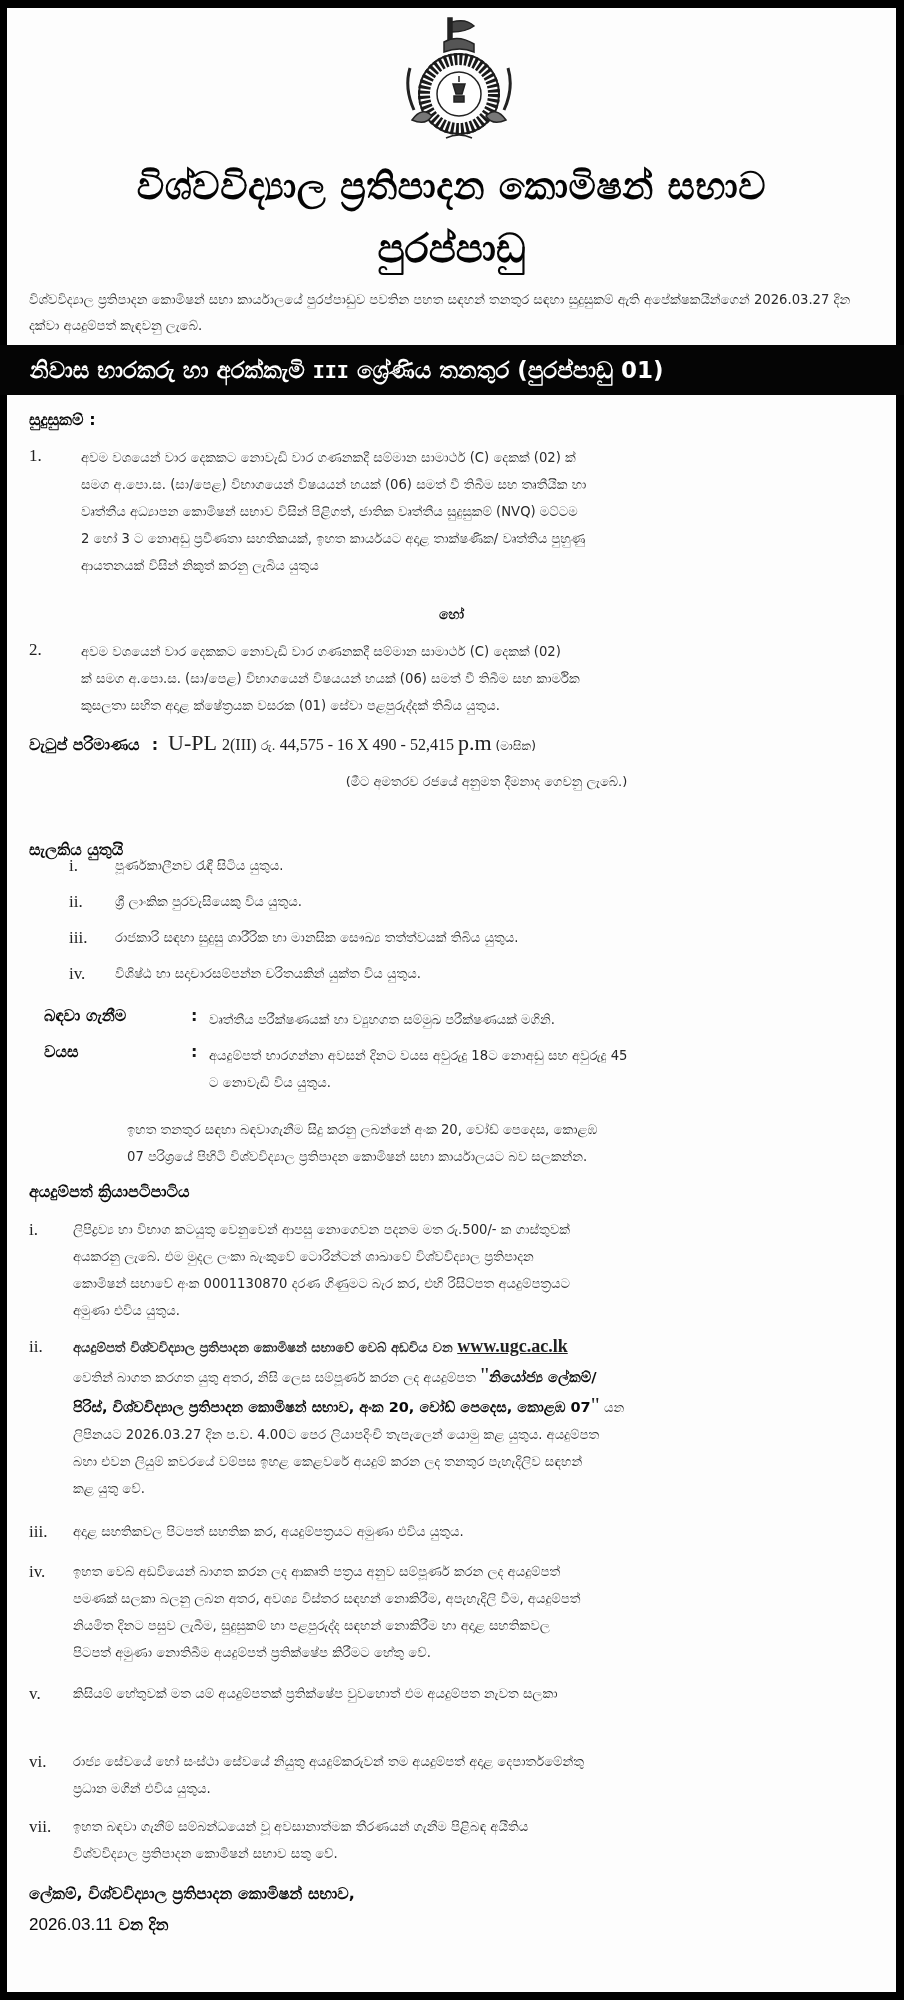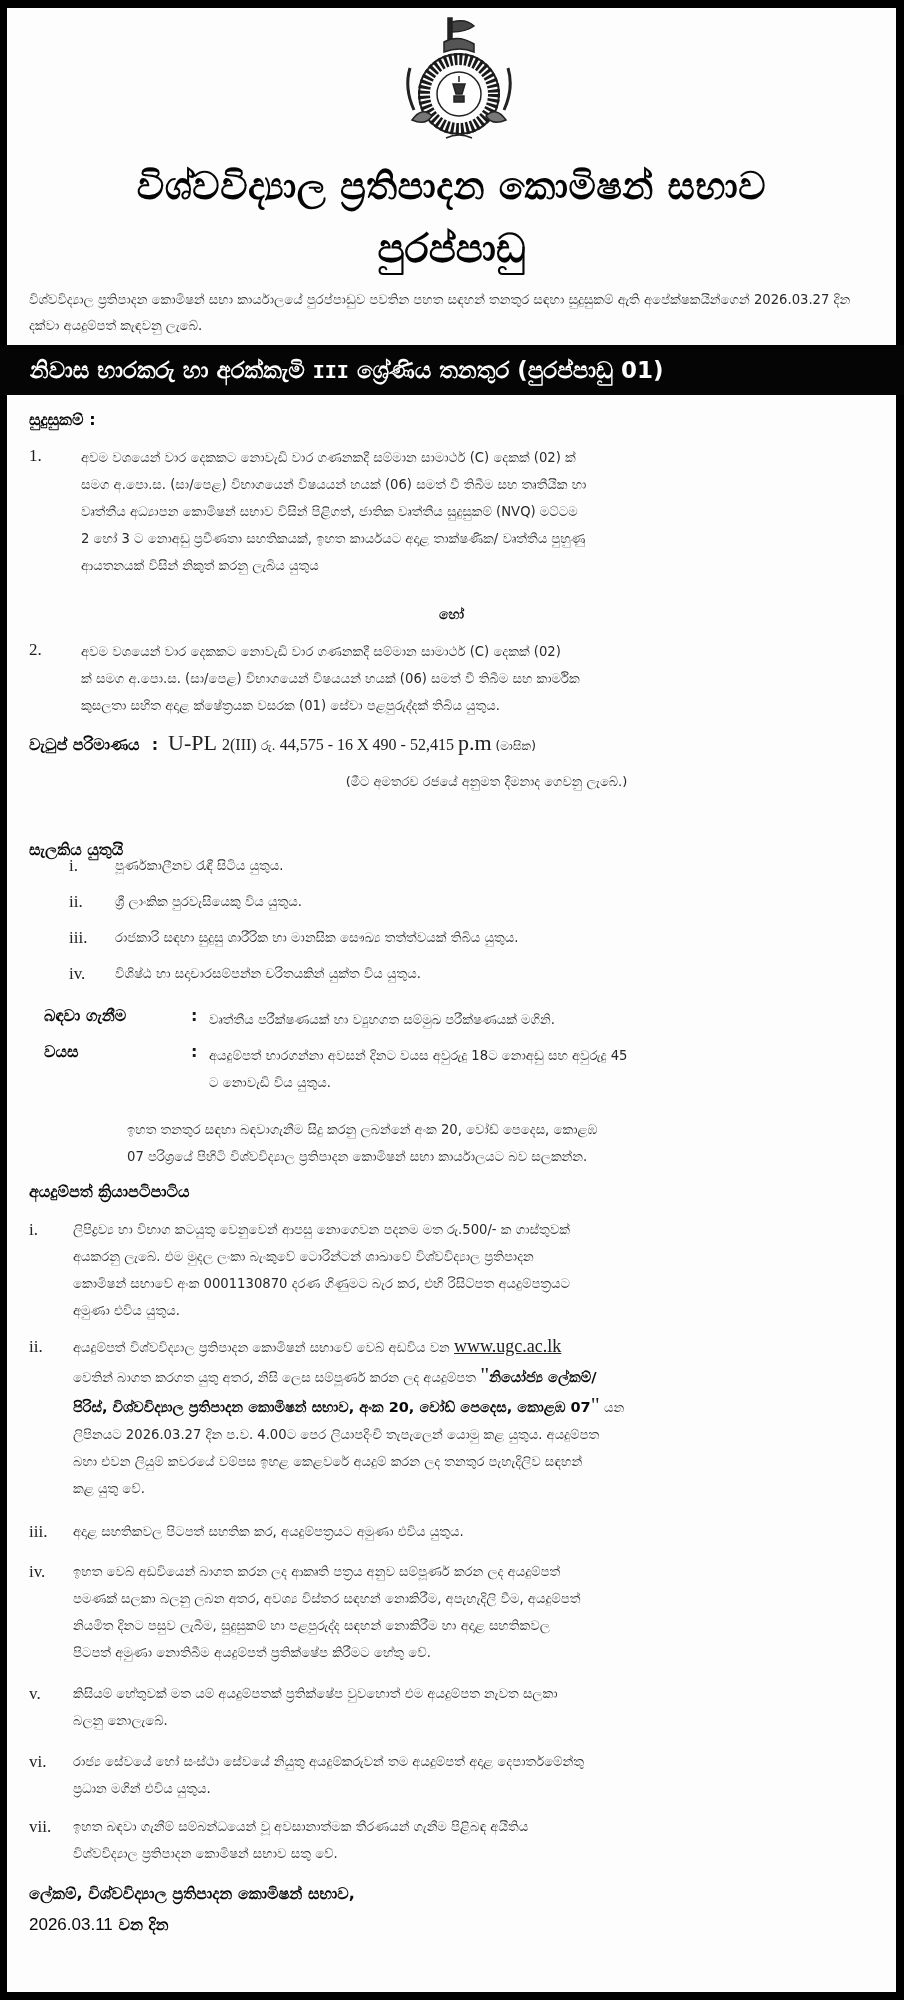--- a/index.html
+++ b/index.html
@@ -167,21 +167,21 @@
       <div>ලිපිද්‍රව්‍ය හා විභාග කටයුතු වෙනුවෙන් ආපසු නොගෙවන පදනම මත රු.500/- ක ගාස්තුවක්</div>
       <div>අයකරනු ලැබේ. එම මුදල ලංකා බැංකුවේ ටොරින්ටන් ශාඛාවේ විශ්වවිද්‍යාල ප්‍රතිපාදන</div>
       <div>කොමිෂන් සභාවේ අංක 0001130870 දරණ ගිණුමට බැර කර, එහි රිසිට්පත අයදුම්පත්‍රයට</div>
       <div>අමුණා එවිය යුතුය.</div>
     </div>
   </div>
 
   <div class="item" style="left:22px; top:1325px; width:852px; height:170px;">
     <span class="lbl roman-lbl">ii.</span>
     <div class="txt" style="left:44px; top:0; width:808px;">
-      <div style="white-space:nowrap;">
+      <div style="white-space:nowrap;font-weight:bold;">
         <span>අයදුම්පත් විශ්වවිද්‍යාල ප්‍රතිපාදන කොමිෂන් සභාවේ වෙබ් අඩවිය වන</span>
         <span class="link">www.ugc.ac.lk</span>
       </div>
       <div style="white-space:nowrap;">
         <span>වෙතින් බාගත කරගත යුතු අතර, නිසි ලෙස සම්පූර්ණ කරන ලද අයදුම්පත</span>
         <span class="q">"</span><span class="boldq">නියෝජ්‍ය ලේකම්/</span>
       </div>
       <div style="white-space:nowrap;">
         <span class="boldq">පිරිස්, විශ්වවිද්‍යාල ප්‍රතිපාදන කොමිෂන් සභාව, අංක 20, වෝඩ් පෙදෙස, කොළඹ 07</span><span class="q">"</span>
         <span>යන</span>
@@ -206,21 +206,20 @@
       <div>පමණක් සලකා බලනු ලබන අතර, අවශ්‍ය විස්තර සඳහන් නොකිරීම, අපැහැදිලි වීම, අයදුම්පත්</div>
       <div>නියමිත දිනට පසුව ලැබීම, සුදුසුකම් හා පළපුරුද්ද සඳහන් නොකිරීම හා අදාළ සහතිකවල</div>
       <div>පිටපත් අමුණා නොතිබීම අයදුම්පත් ප්‍රතික්ෂේප කිරීමට හේතු වේ.</div>
     </div>
   </div>
 
   <div class="item" style="left:22px; top:1672px; width:852px; height:56px;">
     <span class="lbl roman-lbl">v.</span>
     <div class="txt" style="left:44px; top:0; width:808px;">
       <div>කිසියම් හේතුවක් මත යම් අයදුම්පතක් ප්‍රතික්ෂේප වුවහොත් එම අයදුම්පත නැවත සලකා</div>
-      <div>බලනු නොලැබේ.</div>
     </div>
   </div>
 
   <div class="item" style="left:22px; top:1805px; width:852px; height:56px;">
     <span class="lbl roman-lbl">vii.</span>
     <div class="txt" style="left:44px; top:0; width:808px;">
       <div>ඉහත බඳවා ගැනීම් සම්බන්ධයෙන් වූ අවසානාත්මක තීරණයන් ගැනීම පිළිබඳ අයිතිය</div>
       <div>විශ්වවිද්‍යාල ප්‍රතිපාදන කොමිෂන් සභාව සතු වේ.</div>
     </div>
   </div>

